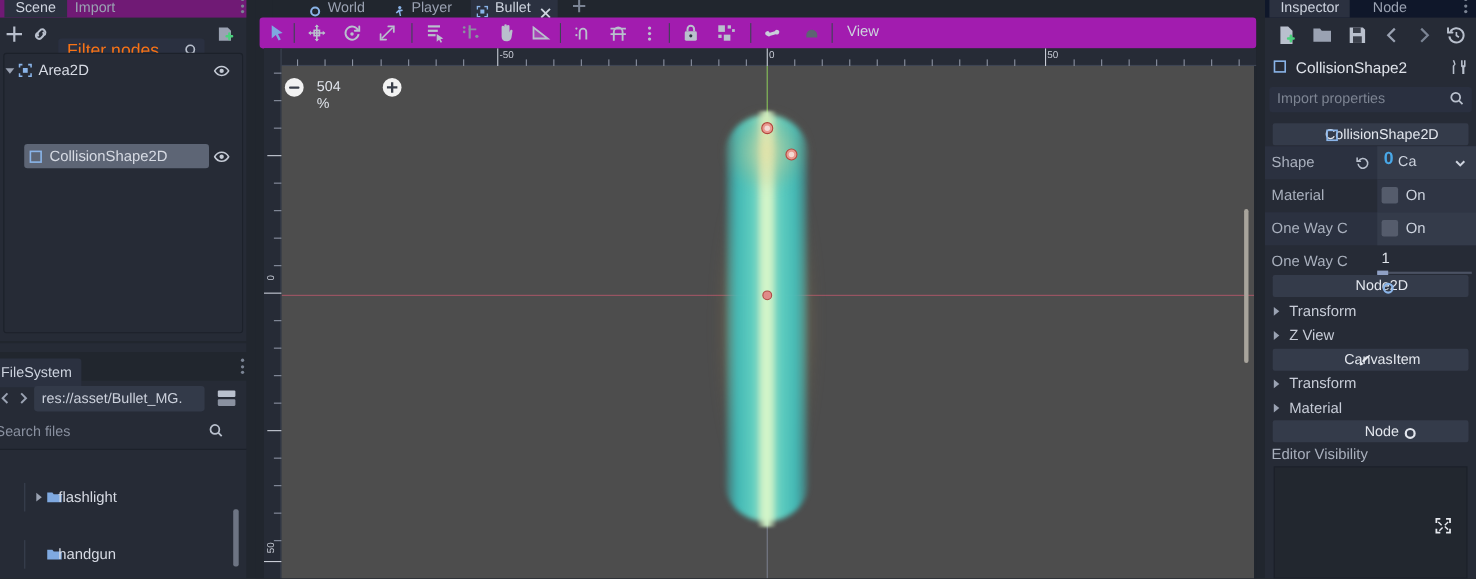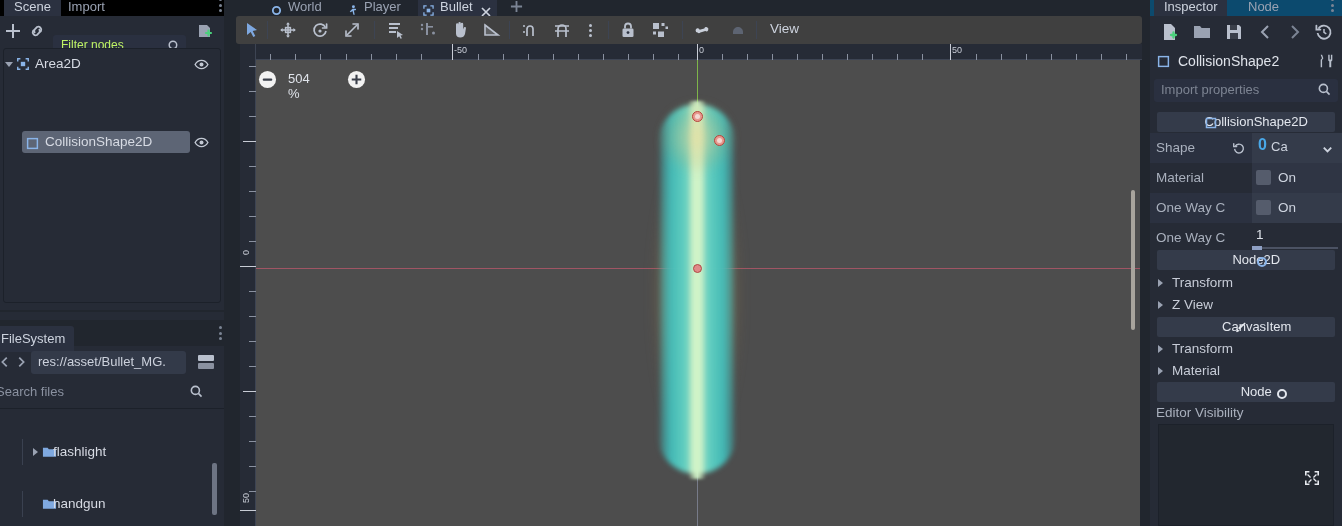--- a/index.html
+++ b/index.html
@@ -10,39 +10,39 @@
     overflow: hidden;
   }
   #root { position: relative; width: 1342px; height: 526px; background: #21262e; }
 
   
   .abs { position: absolute; }
   .nosel { user-select: none; }
 
   
   #scene-dock { left:0; top:0; width:224px; height:310px; background:#262b36; }
-  .tabbar { position:absolute; left:0; top:0; height:16px; width:100%; background:#000000; }
+  .tabbar { position:absolute; left:0; top:0; height:16px; width:100%; background:#701a75; }
   .tab {
     position:absolute; top:-4px; height:20px; padding:0 10px;
     font-size:13px; color:#9aa2b2; line-height:22px;
   }
   .tab.active { background:#2b3140; color:#cdd3de; border-radius:3px 3px 0 0; }
   .dots-v {
     position:absolute; width:4px; height:14px; display:flex; flex-direction:column;
     justify-content:space-between; align-items:center;
   }
   .dots-v i { display:block; width:3px; height:3px; border-radius:50%; background:#7b8494; }
 
   #scene-toolbar { left:0; top:16px; width:224px; height:30px; }
   .sb-icon { position:absolute; top:6px; width:18px; height:18px; }
   #node-filter {
     position:absolute; left:53px; top:19px; width:133px; height:23px;
     background:#2a3040; border-radius:3px;
   }
-  #node-filter .ph { position:absolute; left:8px; top:3px; font-size:12px; color:#bef264; }
+  #node-filter .ph { position:absolute; left:8px; top:3px; font-size:16px; color:#f97316; }
   #node-filter .mag { position:absolute; right:5px; top:4px; }
 
   #scene-tree {
     position:absolute; left:3px; top:48px; width:218px; height:255px;
     background:#262b36; border:1px solid #1c212a; border-radius:3px;
   }
   .tree-row { position:relative; height:26px; }
   .tree-row .lbl {
     position:absolute; font-size:13.5px; color:#d6dae3; line-height:26px;
   }
@@ -84,31 +84,31 @@
     border-left:5px solid #9aa2b2;
   }
   .chev-d {
     display:inline-block; width:0; height:0;
     border-left:4px solid transparent; border-right:4px solid transparent;
     border-top:5px solid #9aa2b2;
   }
 
   
   #viewport { left:232px; top:0; width:910px; height:526px; background:#21262e; }
-  #vp-tabbar { position:absolute; left:6px; top:0; width:910px; height:16px; background:#21262e; }
+  #vp-tabbar { position:absolute; left:16px; top:0; width:910px; height:16px; background:#21262e; }
   .vtab {
     position:absolute; top:-4px; height:20px; padding:0 8px 0 22px;
     font-size:13px; color:#9aa2b2; line-height:22px; border-radius:3px 3px 0 0;
   }
   .vtab.active { background:#2b3140; color:#cdd3de; }
   .vtab .tico { position:absolute; left:5px; top:5px; }
 
   #vp-toolbar {
     position:absolute; left:4px; top:16px; width:906px; height:28px;
-    background:#404040; border-radius:3px;
+    background:#a21caf; border-radius:3px;
   }
   .tb-btn { position:absolute; top:4px; width:20px; height:20px; }
   .tb-sep { position:absolute; top:5px; width:1px; height:18px; background:#3d4453; }
   #view-label { position:absolute; left:534px; top:5px; font-size:13.5px; color:#cdd3de; }
   #ruler-h {
     position:absolute; left:240px; top:44px; width:902px; height:16px;
     background:#262b36; border-bottom:1px solid #3d4453;
   }
   #ruler-v {
     position:absolute; left:240px; top:44px; width:16px; height:482px;
@@ -181,21 +181,21 @@
   #vscroll {
     position:absolute; left:1131px; top:190px; width:4px; height:140px;
     background:#a8a49c; border-radius:2px;
   }
   #zoom-ctl { position:absolute; left:258px; top:70px; height:20px; }
   #zoom-ctl .zbtn { position:absolute; top:0; width:19px; height:19px; }
   #zoom-ctl .zval { position:absolute; left:30px; top:1px; font-size:13px; color:#dfe3ea; }
 
   
   #inspector { left:1150px; top:0; width:192px; height:526px; background:#262b36; }
-  #insp-tabbar { position:absolute; left:0; top:0; width:192px; height:16px; background:#0c4a6e; }
+  #insp-tabbar { position:absolute; left:0; top:0; width:192px; height:16px; background:#0f172a; }
   #insp-toolbar { position:absolute; left:0; top:16px; width:192px; height:30px; }
   .ins-ico { position:absolute; top:6px; width:20px; height:20px; }
   #insp-node-row { position:absolute; left:0; top:48px; width:192px; height:26px; }
   #insp-node-row .nm { position:absolute; left:28px; top:0; font-size:14px; color:#dfe3ea; line-height:26px; }
   #prop-filter { position:absolute; left:4px; top:79px; width:184px; height:23px; background:#2a3040; border-radius:3px; }
   #prop-filter .ph { position:absolute; left:7px; top:3px; font-size:13px; color:#7d8492; }
   #prop-filter .mag { position:absolute; right:6px; top:3px; }
 
   .cat-hdr {
     position:absolute; left:7px; width:178px; height:20px;

